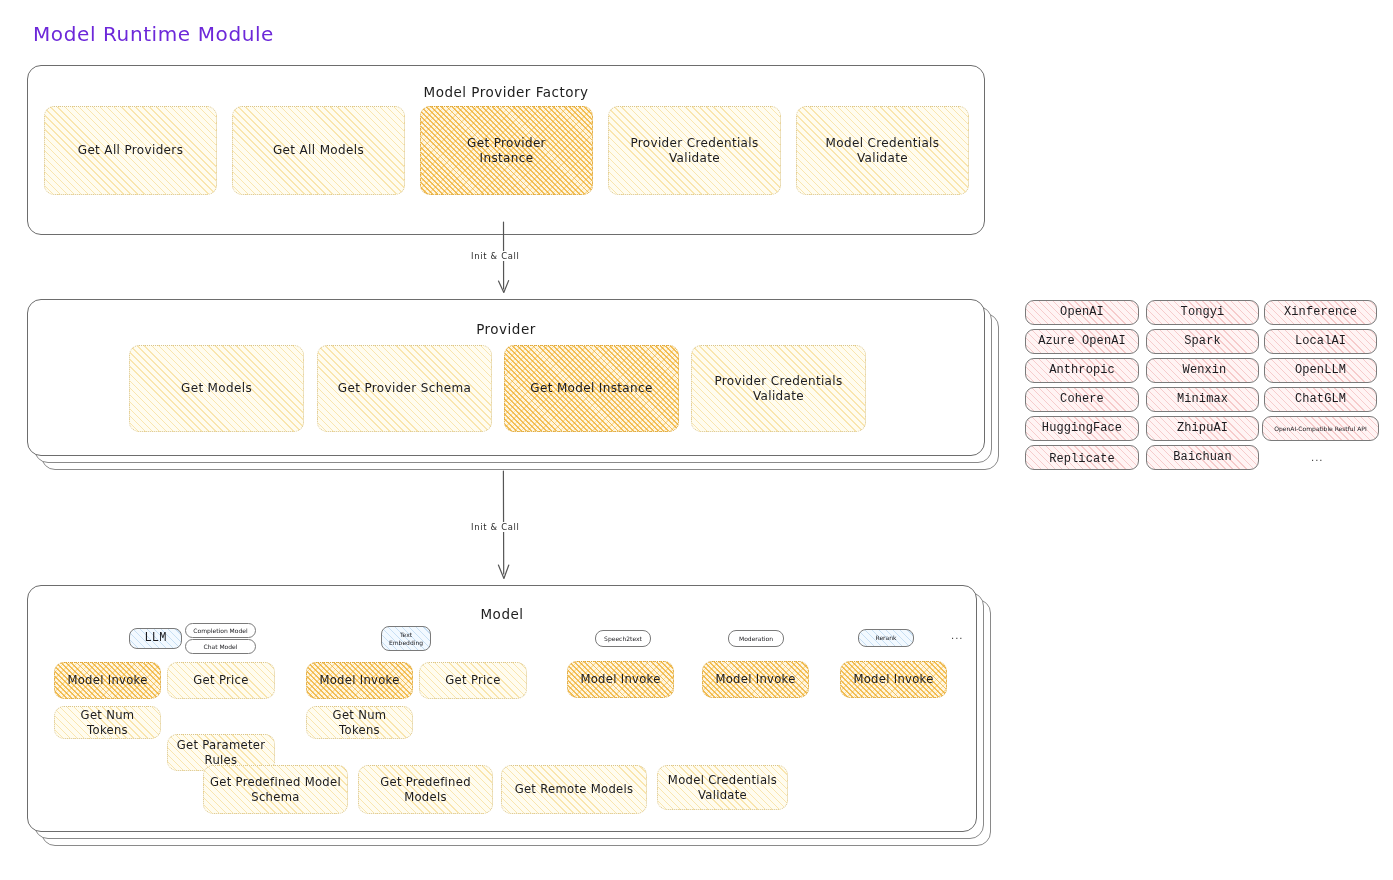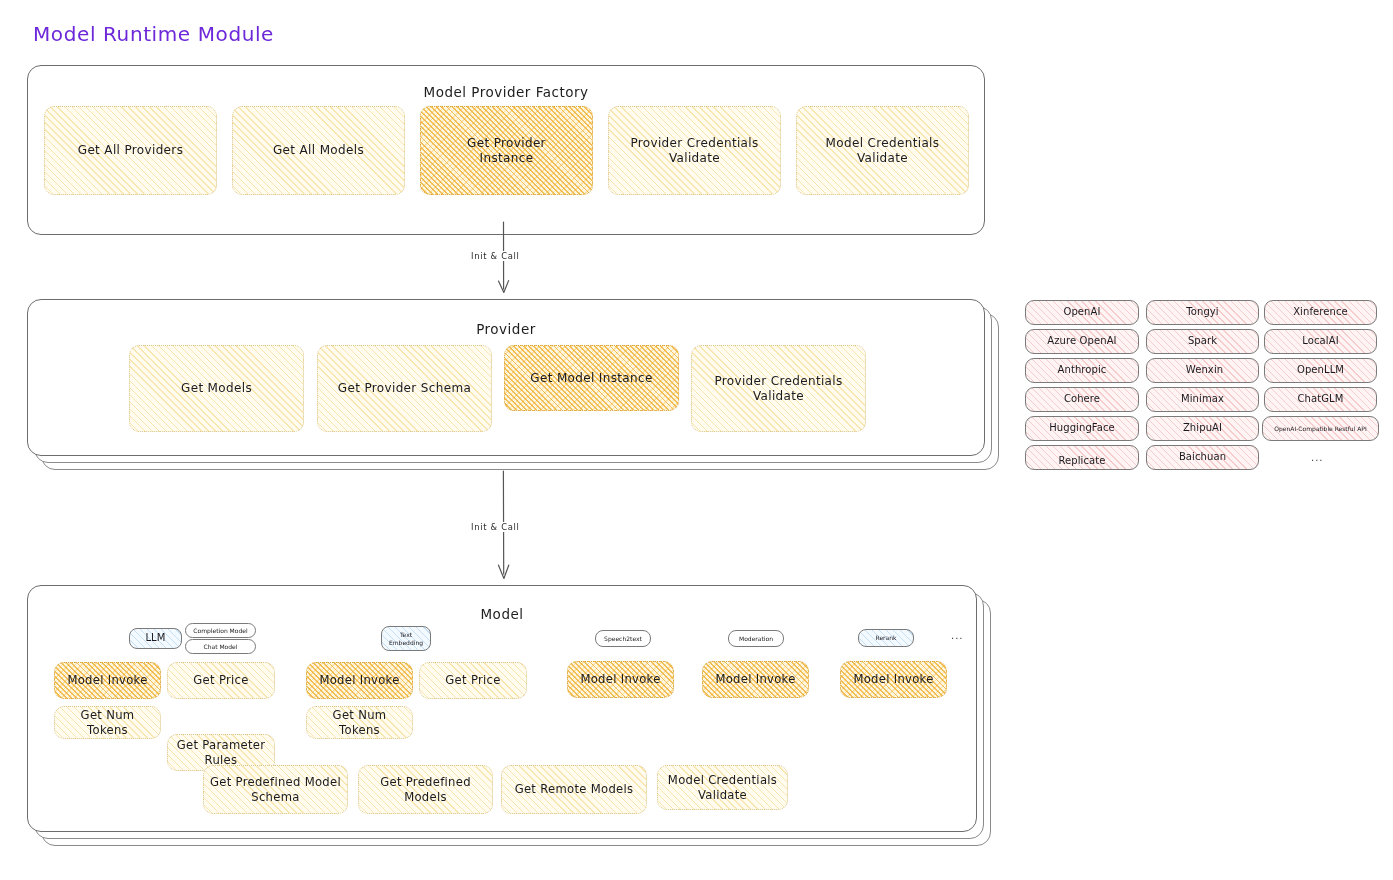--- a/index.html
+++ b/index.html
@@ -120,21 +120,21 @@
   .node.plain {
     border: 1.2px solid #7a7a7a;
     border-radius: 8px;
     background: #ffffff;
   }
 
   .node .lbl { display: block; white-space: pre-line; }
 
   .fs15 { font-size: 12px; letter-spacing: .35px; }
   .fs13 { font-size: 11.6px; letter-spacing: .3px; }
-  .fs8  { font-size: 10px;  letter-spacing: .1px; }
+  .fs8  { font-size: 12px;  letter-spacing: .1px; font-family: Liberation Mono, monospace; }
   .fs7  { font-size: 6px;    letter-spacing: 0; }
 
   
   .arrow-wrap { position: absolute; }
   .arrow-label {
     position: absolute;
     font-size: 8.4px;
     letter-spacing: .7px;
     color: #2a2a2a;
     white-space: nowrap;
@@ -190,21 +190,21 @@
 <div class="panel" style="left:27px; top:299px; width:958px; height:157px;">
   <div class="panel-title" style="top:21px;">Provider</div>
 </div>
 
 <div class="node yellow fs15" style="left:129px; top:345px; width:175px; height:87px;">
   <span class="lbl">Get Models</span>
 </div>
 <div class="node yellow fs15" style="left:317px; top:345px; width:175px; height:87px;">
   <span class="lbl">Get Provider Schema</span>
 </div>
-<div class="node orange fs15" style="left:504px; top:345px; width:175px; height:66px;">
+<div class="node orange fs15" style="left:504px; top:345px; width:175px; height:87px;">
   <span class="lbl">Get Model Instance</span>
 </div>
 <div class="node yellow fs15" style="left:691px; top:345px; width:175px; height:87px;">
   <span class="lbl">Provider Credentials
 Validate</span>
 </div>
 
 <div class="node pink fs8" style="left:1025px; top:300px; width:114px; height:25px;">
   <span class="lbl">OpenAI</span>
 </div>

